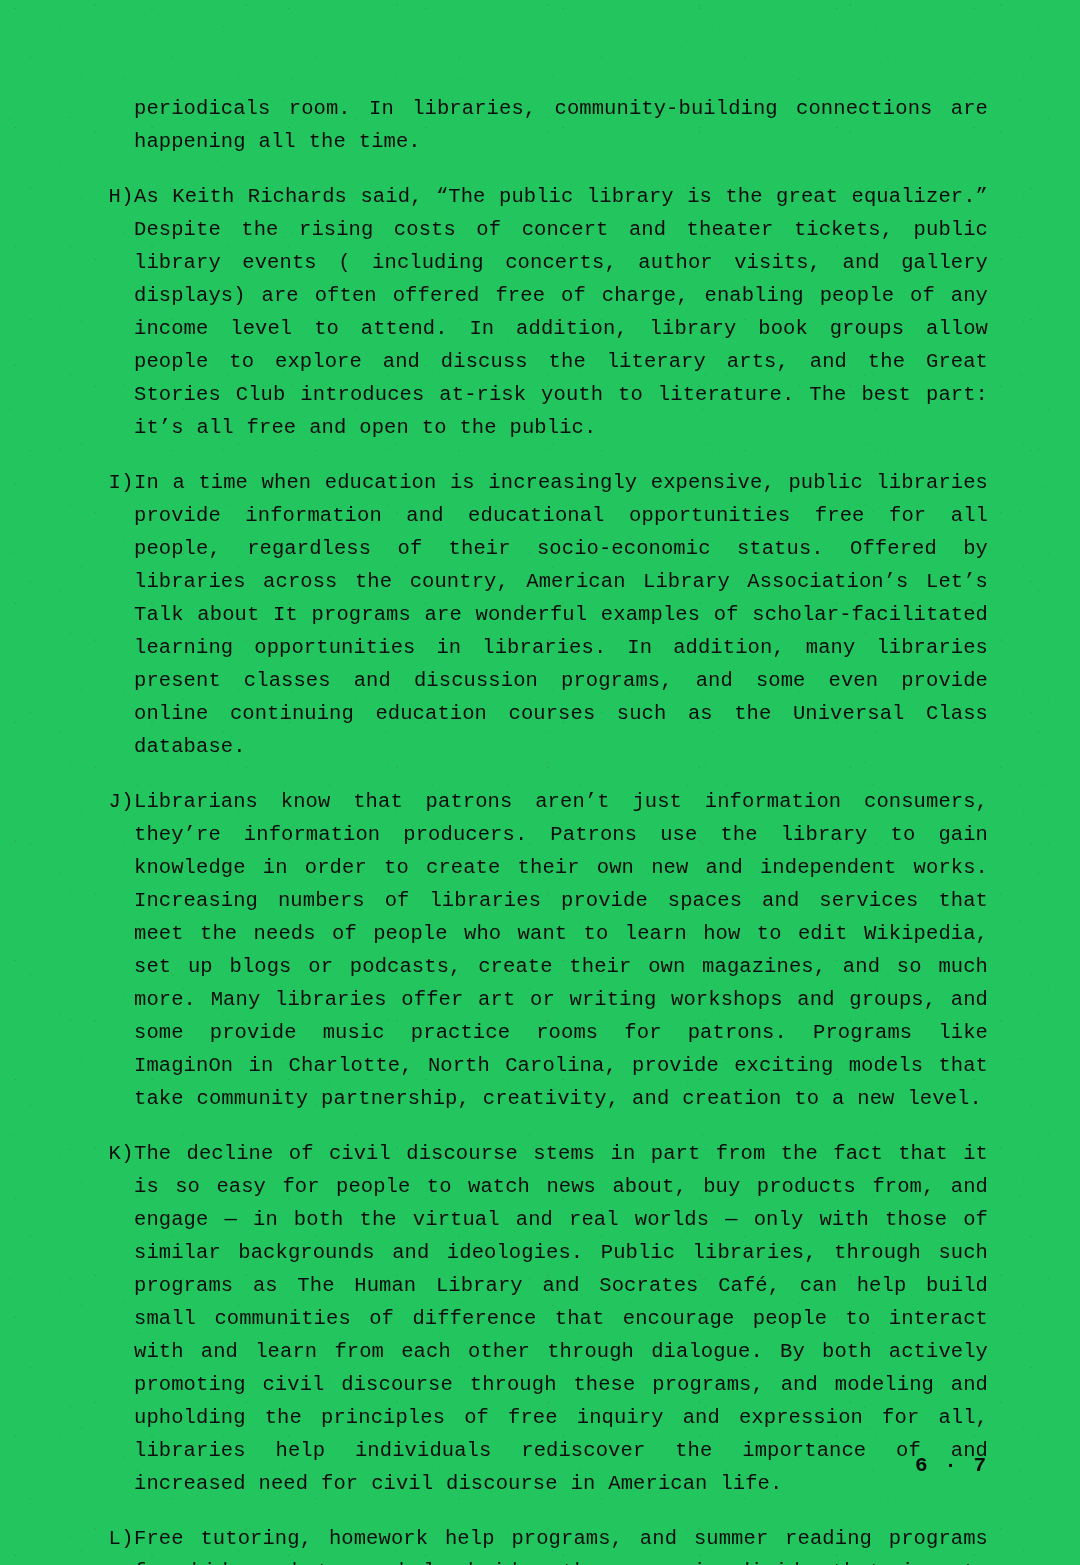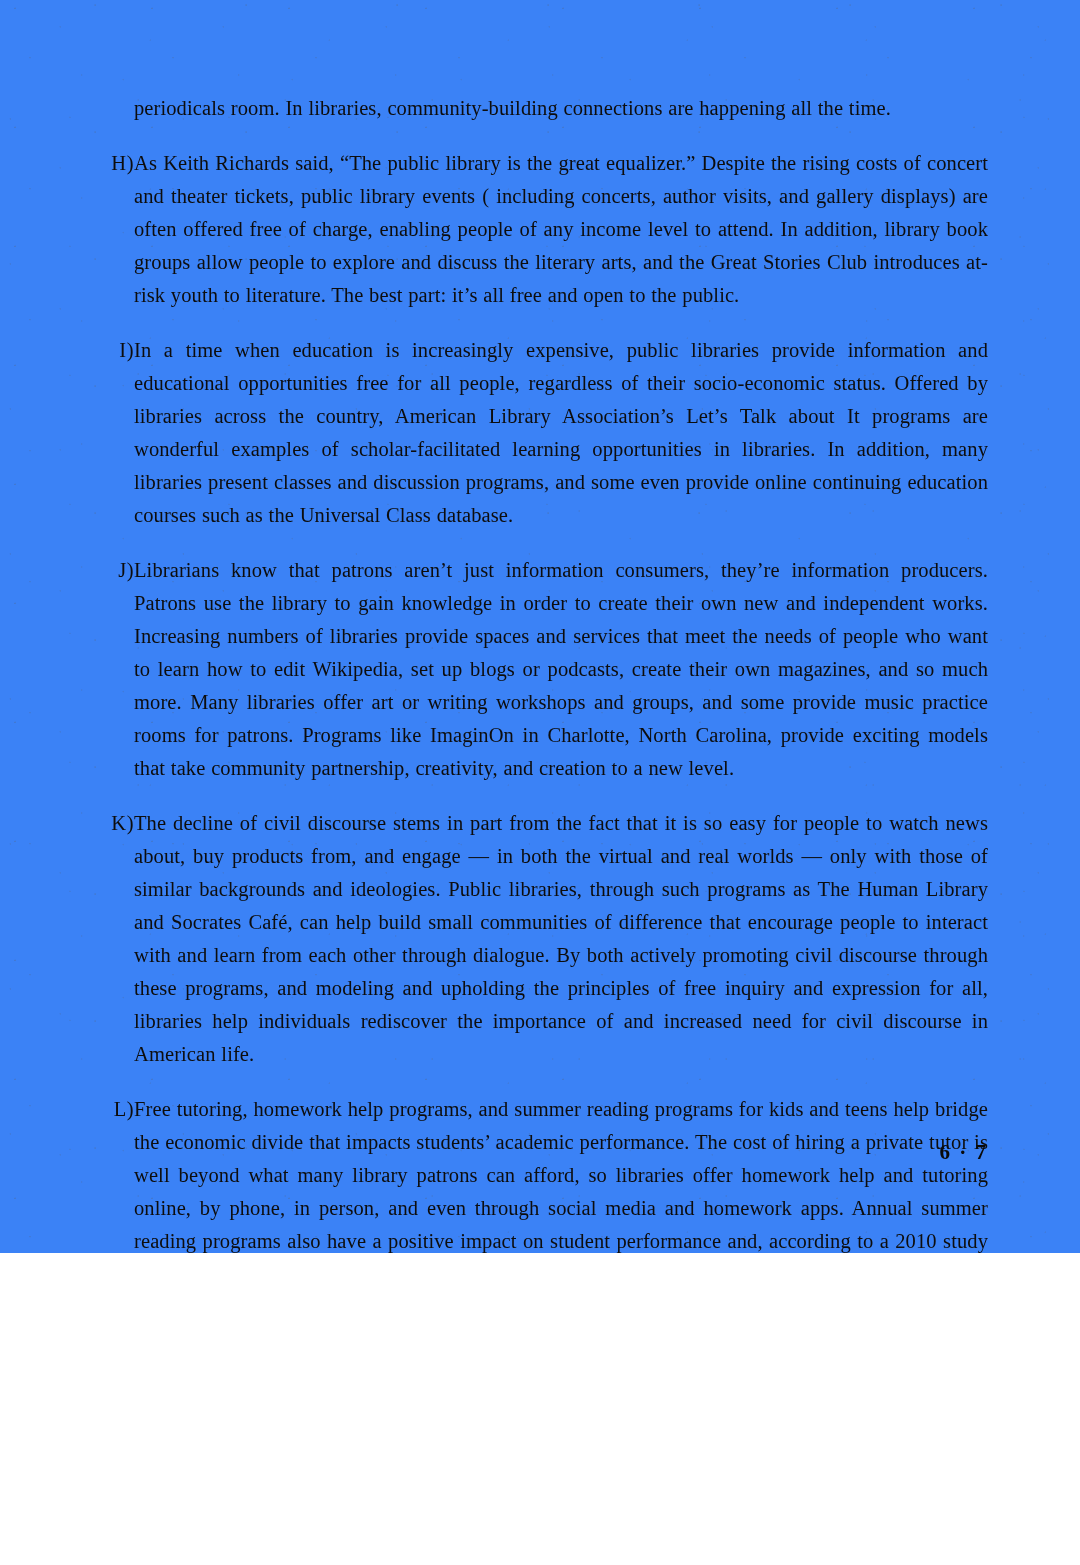--- a/index.html
+++ b/index.html
@@ -5,24 +5,24 @@
 <style>
   html, body {
     margin: 0;
     padding: 0;
     background: #ffffff;
   }
 
   .page {
     position: relative;
     width: 1080px;
-    height: 1253px;
-    background: #3b82f6;
+    height: 1565px;
+    background: #22c55e;
     overflow: hidden;
-    font-family: Liberation Serif, serif;
+    font-family: Liberation Mono, monospace;
     color: #0d0d0d;
   }
 
   
   .grain {
     position: absolute;
     inset: 0;
     pointer-events: none;
     opacity: .5;
     background-image:

